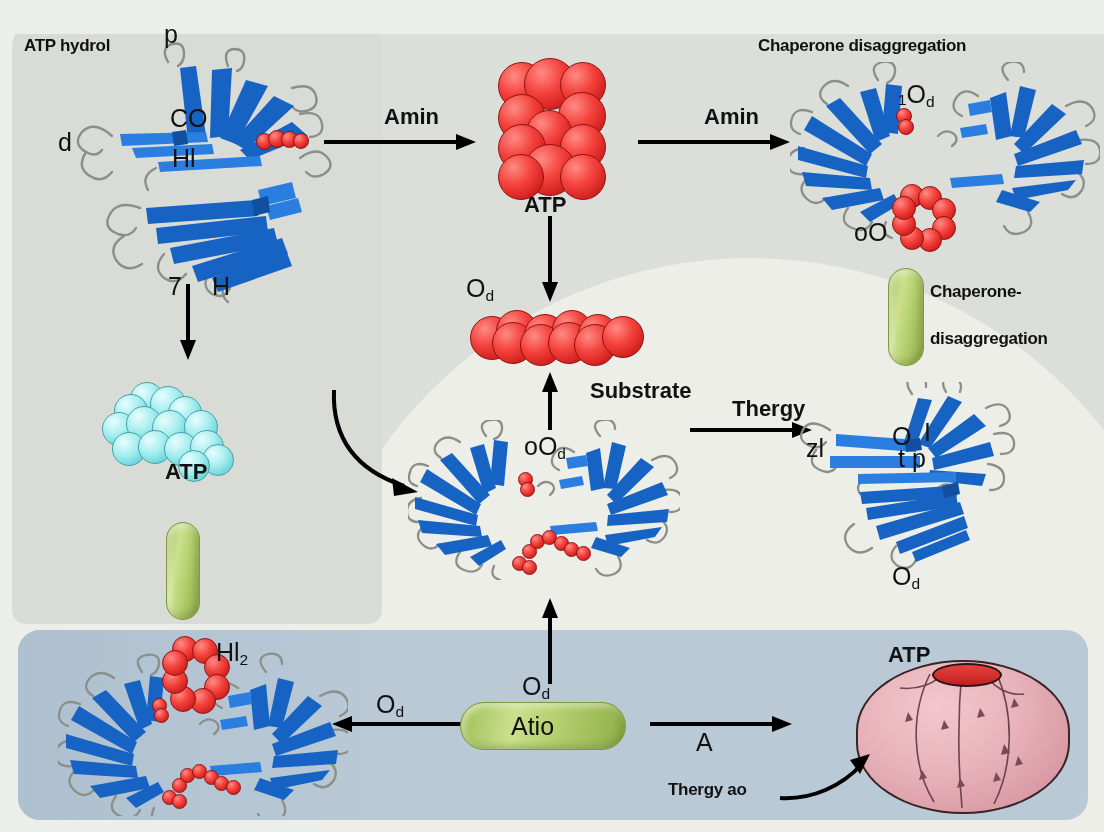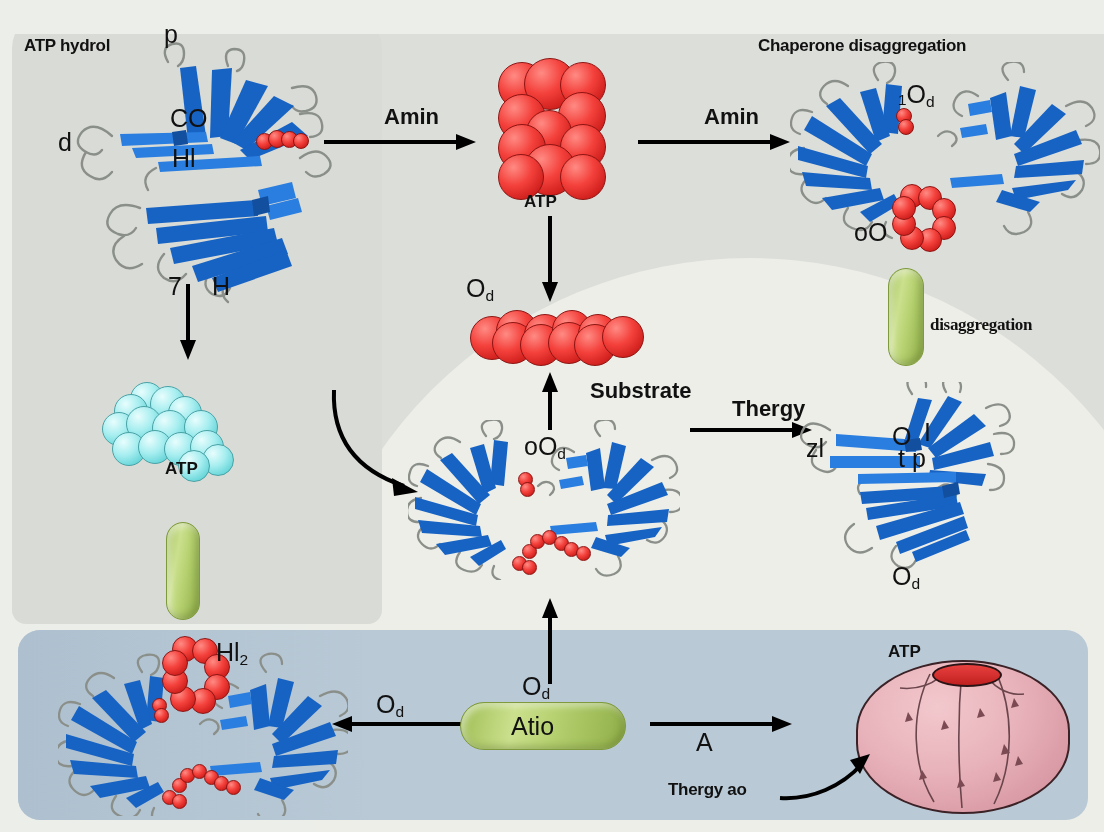--- a/index.html
+++ b/index.html
@@ -32,21 +32,21 @@
   }
   #bg-bottom-sheen{
     left:18px;top:630px;width:360px;height:190px;
     background:linear-gradient(90deg,#aec0cf 0%,#b9c9d6 100%);
     border-radius:22px 0 0 22px;
   }
   
   .lbl{position:absolute;color:#111;white-space:nowrap;}
   .title{font-weight:bold;font-size:17px;letter-spacing:-0.3px;}
   .sub-annot{font-weight:normal;font-size:25px;color:#111;}
-  .mol-label{font-weight:bold;font-size:17px;}
+  .mol-label{font-weight:bold;font-size:22px;}
   .arrow-label{font-weight:bold;font-size:22px;margin-left:32px;}
   sub{font-size:0.62em;vertical-align:-0.28em;}
   
   .arrow{position:absolute;}
   
   .mol{position:absolute;}
   .capsule{
     position:absolute;border-radius:999px;
     background:linear-gradient(100deg,#9fbe55 0%,#cbe08d 32%,#b7d271 55%,#8fae48 100%);
     border:1px solid #7e9a3d;
@@ -235,21 +235,22 @@
     <div class="sph red" style="left:24px;top:44px;width:22px;height:22px;"></div>
     <div class="sph red" style="left:6px;top:42px;width:22px;height:22px;"></div>
     <div class="sph red" style="left:-2px;top:28px;width:22px;height:22px;"></div>
     <div class="sph red" style="left:-2px;top:12px;width:22px;height:22px;"></div>
   </div>
 
   <div class="lbl sub-annot" style="left:898px;top:80px;"><span>₁</span><span>O</span><sub>d</sub></div>
   <div class="lbl sub-annot" style="left:854px;top:218px;">oO</div>
 
   <div class="capsule" style="left:888px;top:268px;width:34px;height:96px;"></div>
-  <div class="lbl title" style="left:930px;top:315px;font-family:Liberation Serif, serif;">disaggregation</div>
+  <div class="lbl title" style="left:930px;top:282px;">Chaperone-</div>
+  <div class="lbl title" style="left:930px;top:329px;">disaggregation</div>
 
   <div class="lbl sub-annot" style="left:168px;top:272px;">7</div>
   <svg class="arrow" style="left:176px;top:282px;" width="24" height="82">
     <line x1="12" y1="2" x2="12" y2="60" stroke="#000" stroke-width="4"></line>
     <polygon points="4,58 12,78 20,58" fill="#000"></polygon>
   </svg>
 
   <div class="mol" style="left:102px;top:382px;">
     <div class="sph cyan" style="left:28px;top:0px;width:32px;height:32px;"></div>
     <div class="sph cyan" style="left:48px;top:4px;width:34px;height:34px;"></div>

